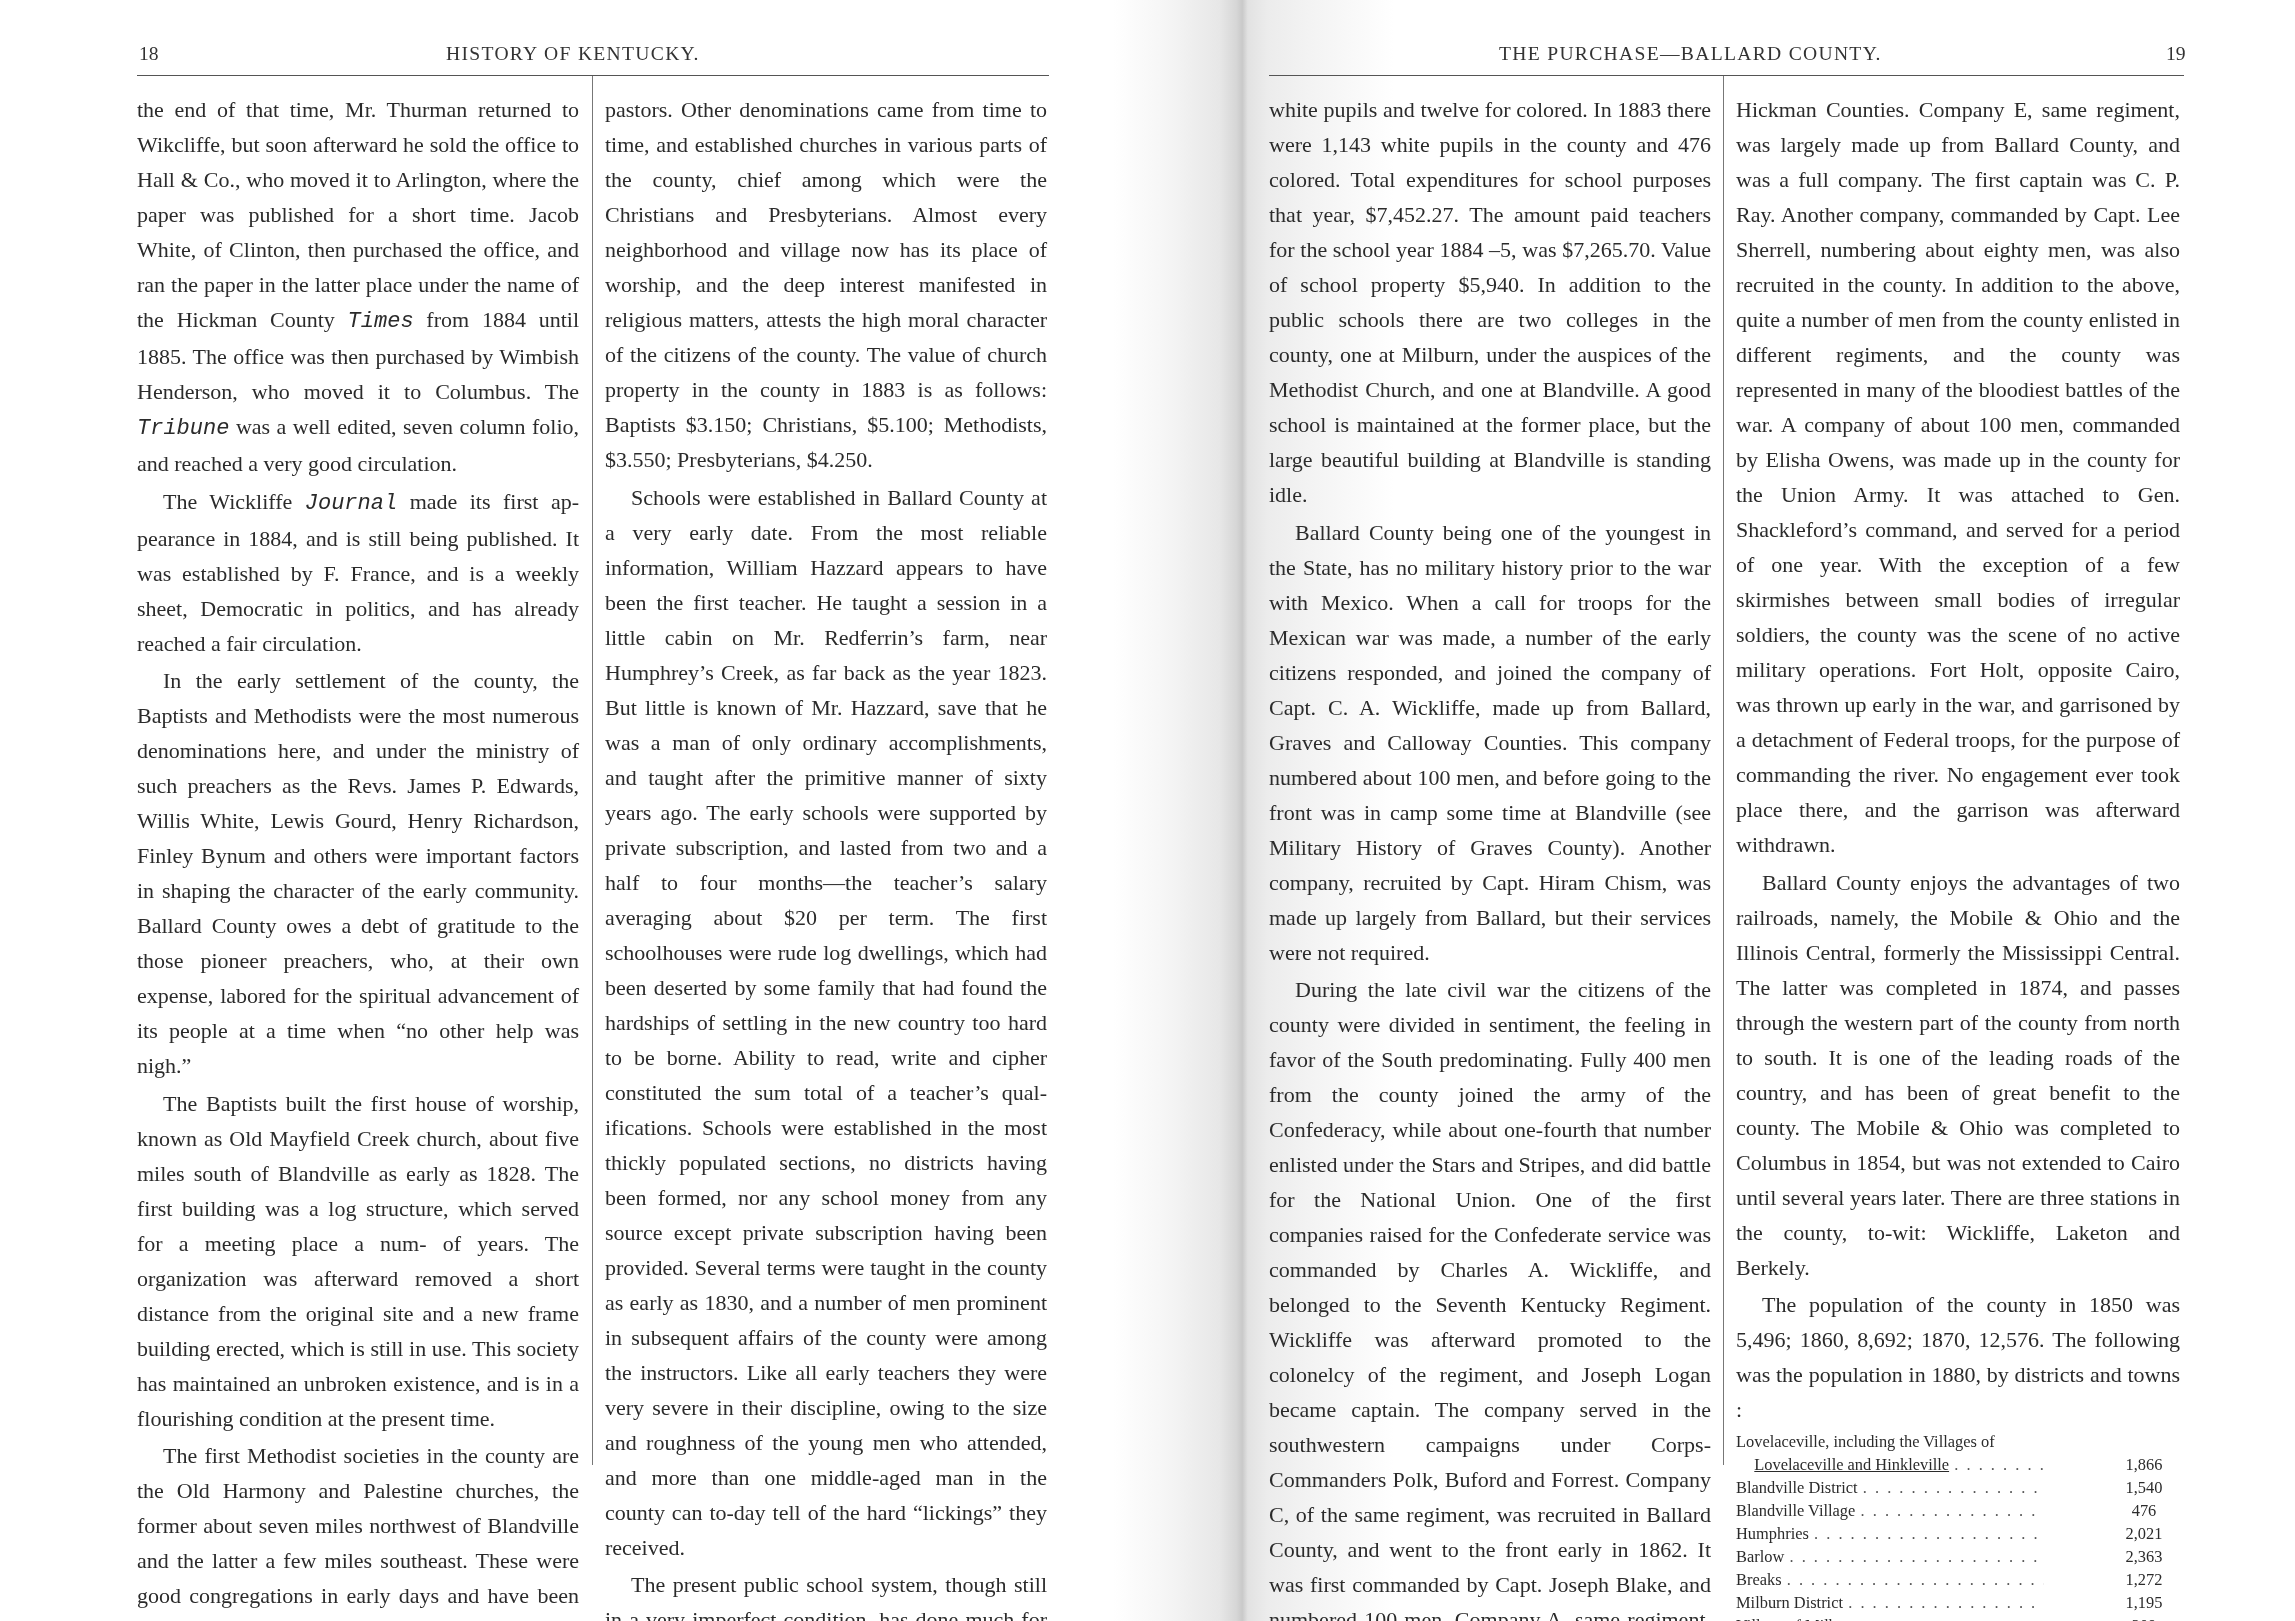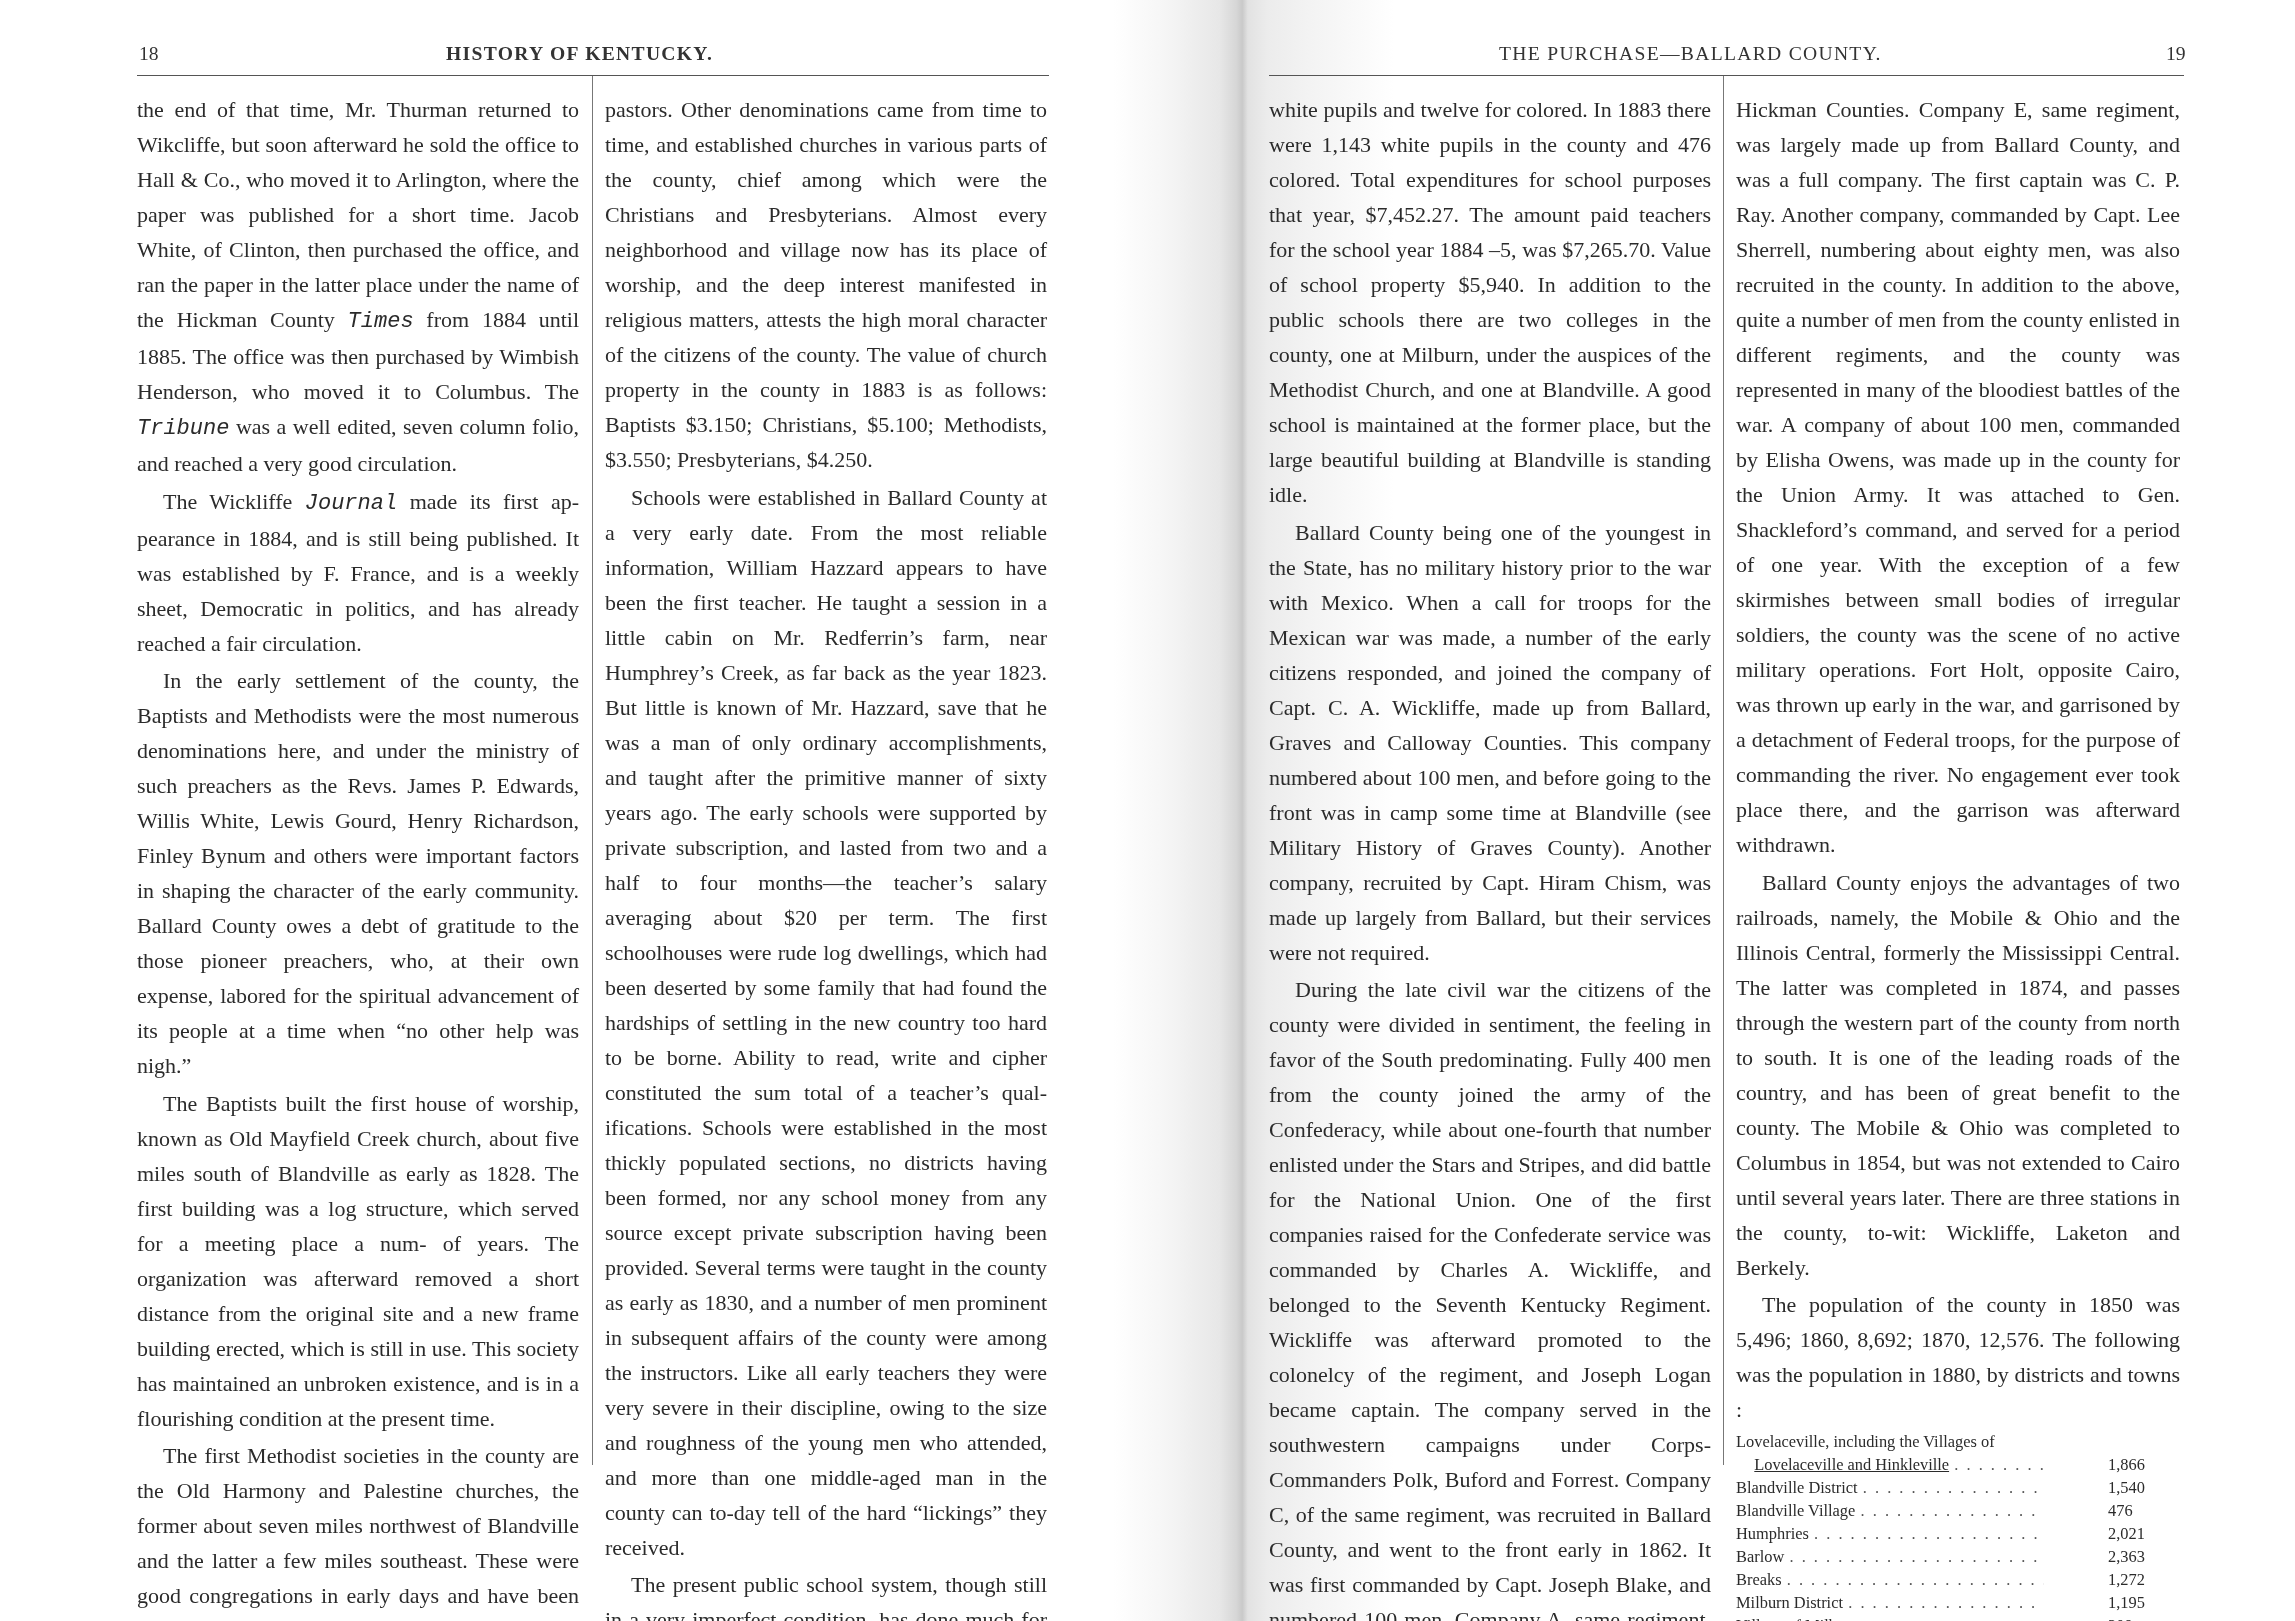--- a/index.html
+++ b/index.html
@@ -46,31 +46,31 @@
   .pop-table { margin-top: 1.3px; font-size: 16.4px; line-height: 23px; }
   .pop-intro { text-indent: 0; }
   .pop-row { display: flex; align-items: baseline; }
   .pop-row .name { white-space: nowrap; }
   .pop-row .name.sub { padding-left: 18.3px; text-decoration: underline; }
   .pop-row .dots {
     flex: 1; overflow: hidden; white-space: nowrap; margin: 0 5.2px; color: #555;
     letter-spacing: 2px;
   }
   .pop-row .dots::before { content: ". . . . . . . . . . . . . . . . . . . . . . . . . . . . . . . . . . . . . . . . . . . . . . . . . . ."; }
-  .pop-row .val { width: 72px; text-align: left; white-space: nowrap; }
+  .pop-row .val { width: 72px; text-align: center; white-space: nowrap; }
   .spacer { width: 59px; }
 </style>
 </head>
 <body>
 
 <div class="gutter"></div>
 
 <div class="page left">
   <div class="page-number" style="left:139px;">18</div>
-  <div class="running-head" style="left:446px;font-weight:bold;">HISTORY OF KENTUCKY.</div>
+  <div class="running-head" style="left:446px;">HISTORY OF KENTUCKY.</div>
   <div class="head-rule" style="left:137px; width:912px;"></div>
   <div class="col-rule" style="left:592px; height:1389px;"></div>
 
   <div class="column" style="left:137px; width:442px;">
       <p class="cont">the end of that time, Mr. Thurman returned to Wikcliffe, but soon afterward he sold the office to Hall &amp; Co., who moved it to Arling­ton, where the paper was published for a short time.  Jacob White, of Clinton, then purchased the office, and ran the paper in the latter place under the name of the Hick­man County <i>Times</i> from 1884 until 1885. The office was then purchased by Wimbish Henderson, who moved it to Columbus.  The <i>Tribune</i> was a well edited, seven column folio, and reached a very good circulation.</p>
       <p>The Wickliffe <i>Journal</i> made its first ap­pearance in 1884, and is still being pub­lished.  It was established by F. France, and is a weekly sheet, Democratic in politics, and has already reached a fair circulation.</p>
       <p>In the early settlement of the county, the Baptists and Methodists were the most nu­merous denominations here, and under the ministry of such preachers as the Revs. James P. Edwards, Willis White, Lewis Gourd, Henry Richardson, Finley Bynum and others were important factors in shaping the char­acter of the early community.  Ballard County owes a debt of gratitude to the those pioneer preachers, who, at their own expense, labored for the spiritual advancement of its people at a time when “no other help was nigh.”</p>
       <p>The Baptists built the first house of wor­ship, known as Old Mayfield Creek church, about five miles south of Blandville as early as 1828.  The first building was a log struc­ture, which served for a meeting place a num- of years.  The organization was afterward removed a short distance from the original site and a new frame building erected, which is still in use.  This society has maintained an unbroken existence, and is in a flourishing condition at the present time.</p>
       <p>The first Methodist societies in the county are the Old Harmony and Palestine churches, the former about seven miles northwest of Blandville and the latter a few miles south­east.  These were good congregations in early days and have been the means of ac­complishing much good in their respective communities.  Finly Bynum, who is still living in Fulton county, was one of the first</p>
     </div>

